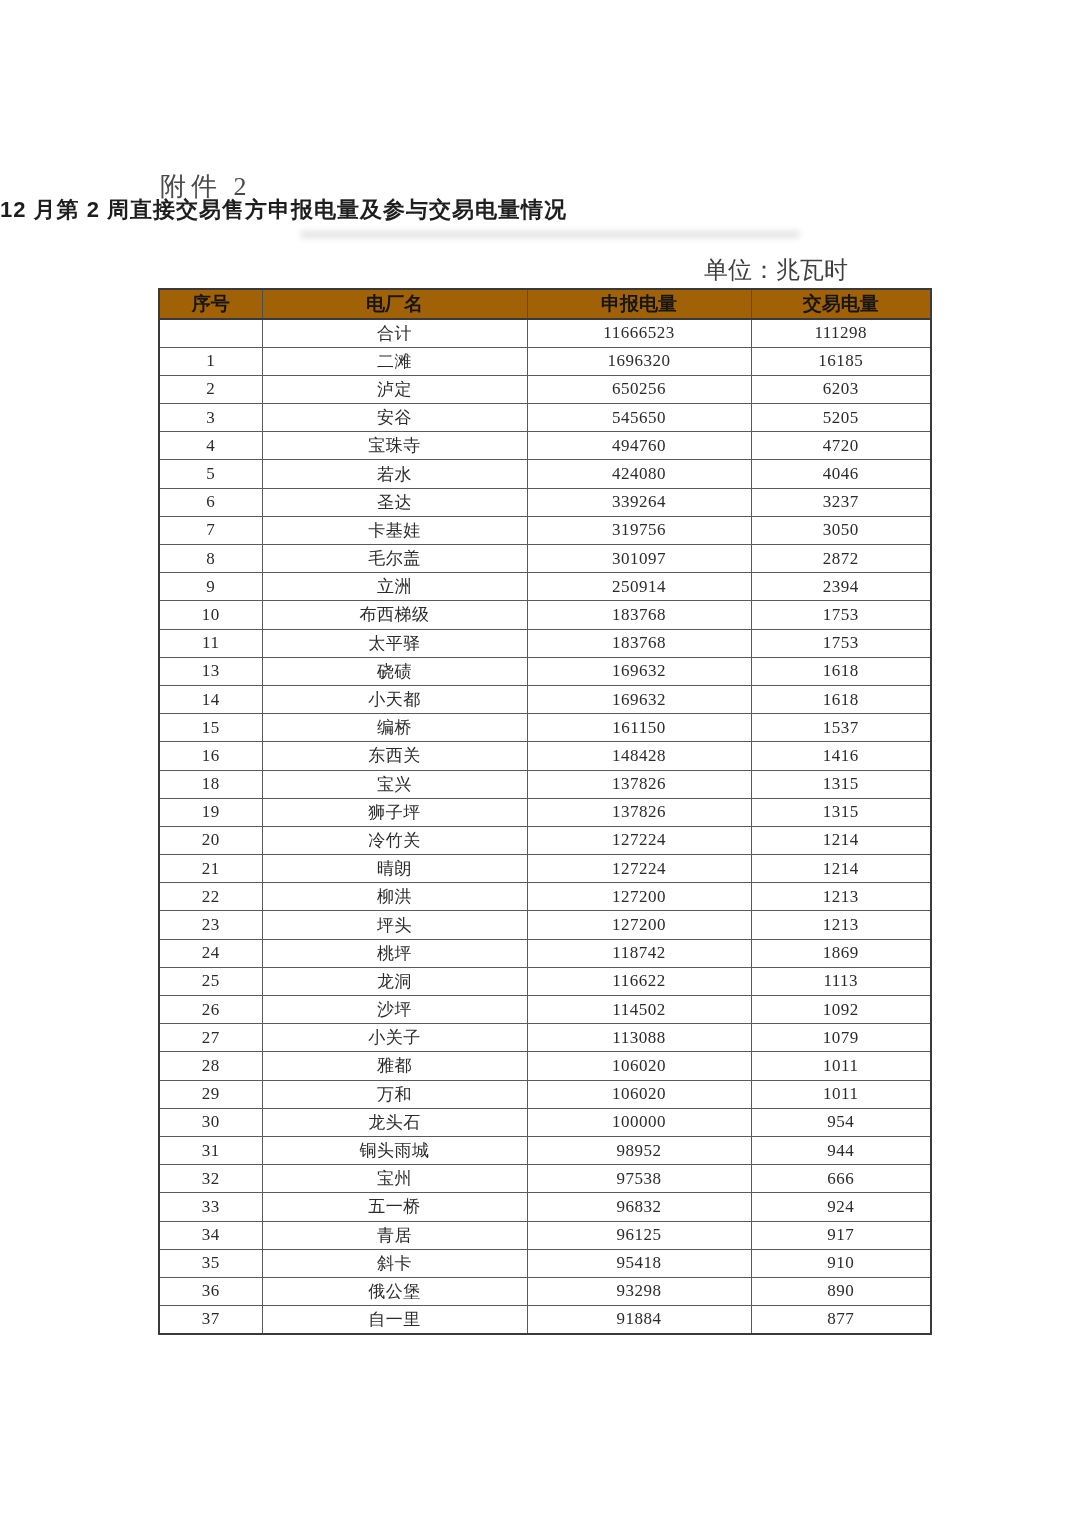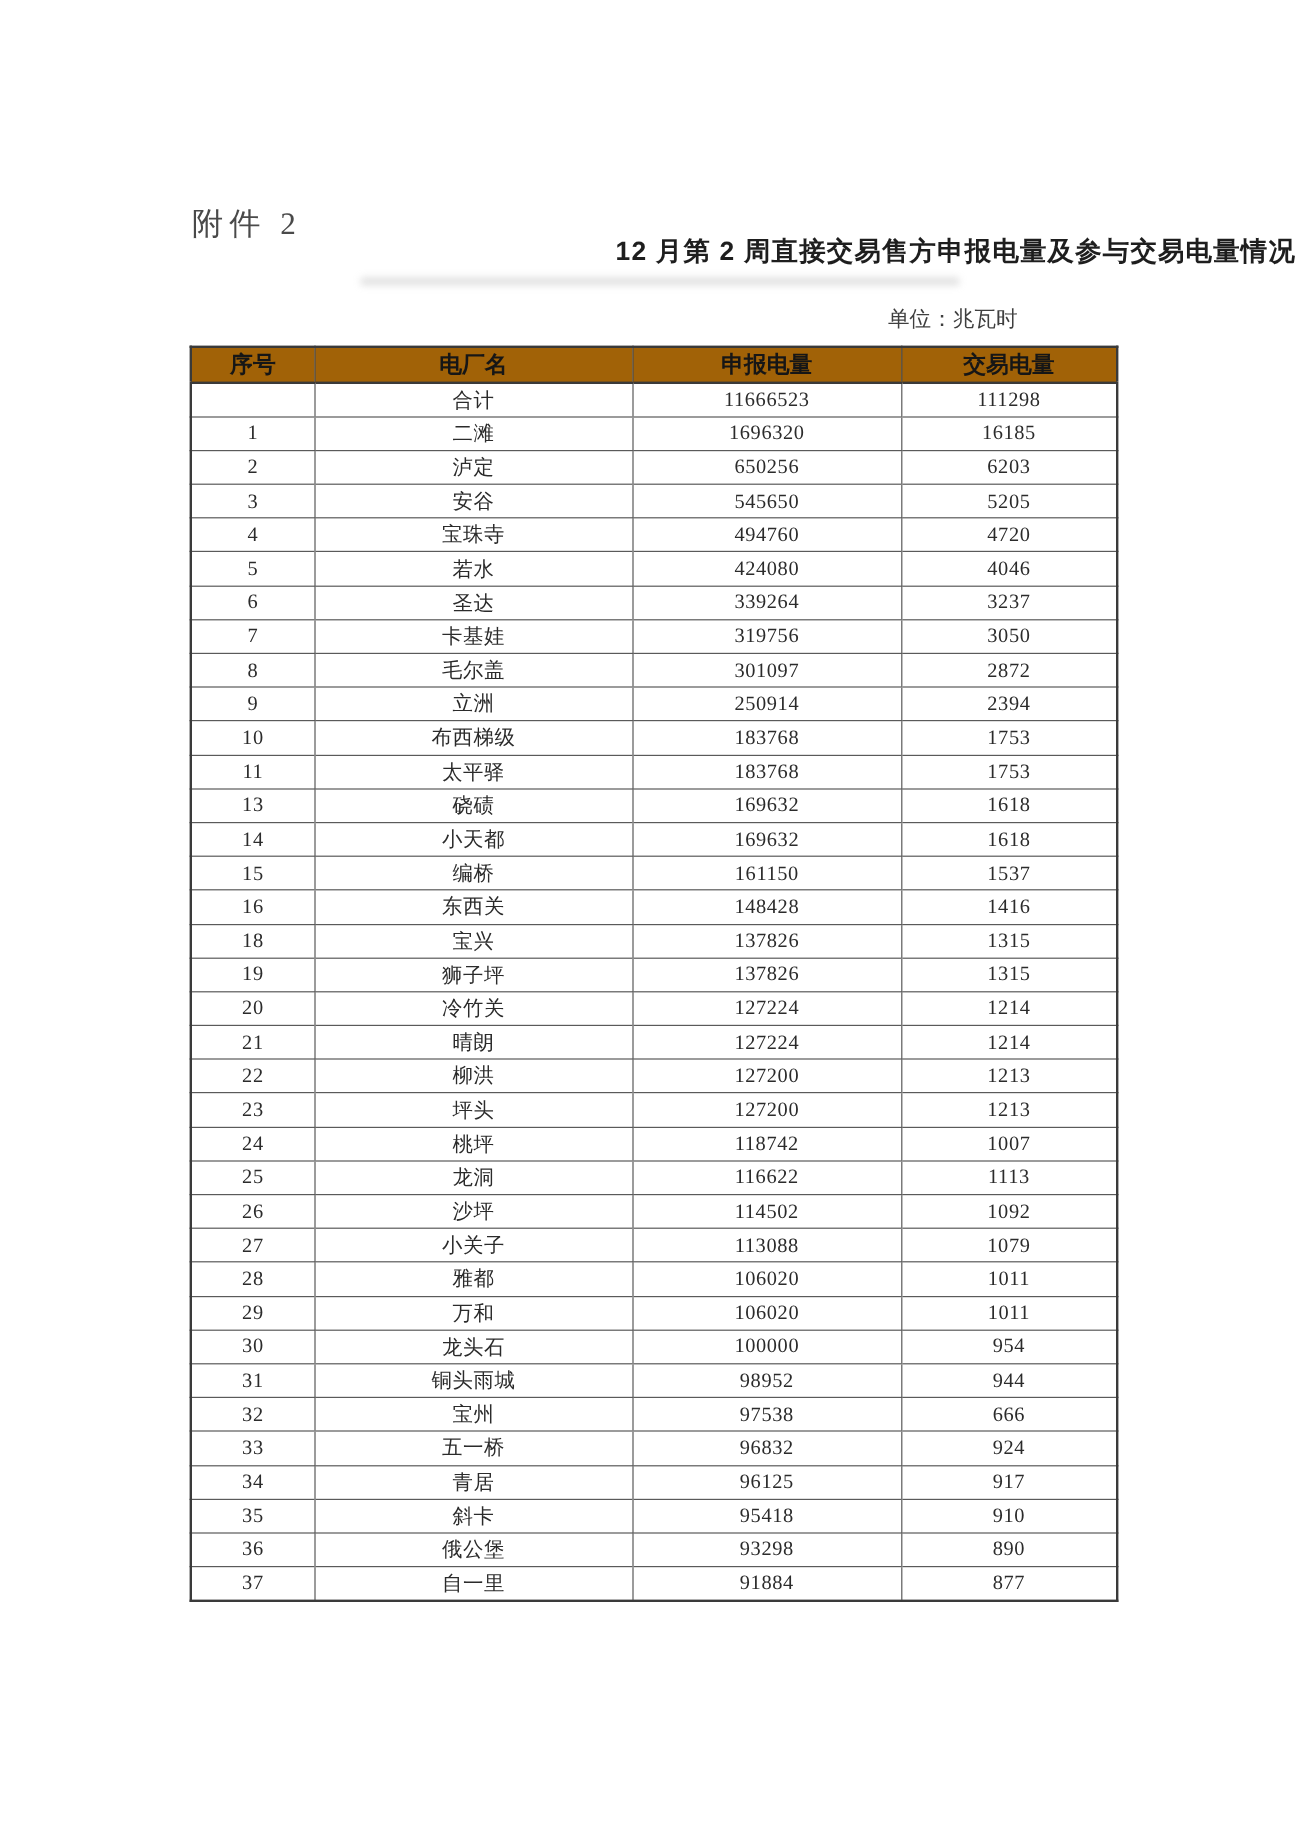--- a/index.html
+++ b/index.html
@@ -20,21 +20,21 @@
     letter-spacing: 5px;
     color: #4a4a4a;
     font-family: "Liberation Serif", "DejaVu Serif", serif;
     margin-top: 36px;
   }
   .doc-title {
     position: absolute;
     top: 195px;
     left: 0;
     width: 100%;
-    text-align: right;
+    text-align: left;
     font-size: 22px;
     font-weight: bold;
     letter-spacing: 1px;
     color: #1e1e1e;
     font-family: "Liberation Sans", "DejaVu Sans", sans-serif;
   }
   .title-smudge {
     position: absolute;
     top: 231px;
     left: 300px;
@@ -43,21 +43,21 @@
     background: rgba(160,160,160,0.30);
     filter: blur(3px);
     border-radius: 4px;
   }
   .unit-note {
     position: absolute;
     top: 254px;
     left: 160px;
     width: 688px;
     text-align: right;
-    font-size: 18px;
+    font-size: 24px;
     color: #3f3f3f;
   }
   table.power-table {
     position: absolute;
     left: 158px;
     top: 288px;
     width: 772px;
     border-collapse: collapse;
     table-layout: fixed;
     border: 2px solid #3a3a3a;
@@ -250,21 +250,21 @@
       <tr>
         <td>23</td>
         <td>坪头</td>
         <td>127200</td>
         <td>1213</td>
       </tr>
       <tr>
         <td>24</td>
         <td>桃坪</td>
         <td>118742</td>
-        <td>1007</td>
+        <td>1869</td>
       </tr>
       <tr>
         <td>25</td>
         <td>龙洞</td>
         <td>116622</td>
         <td>1113</td>
       </tr>
       <tr>
         <td>26</td>
         <td>沙坪</td>

